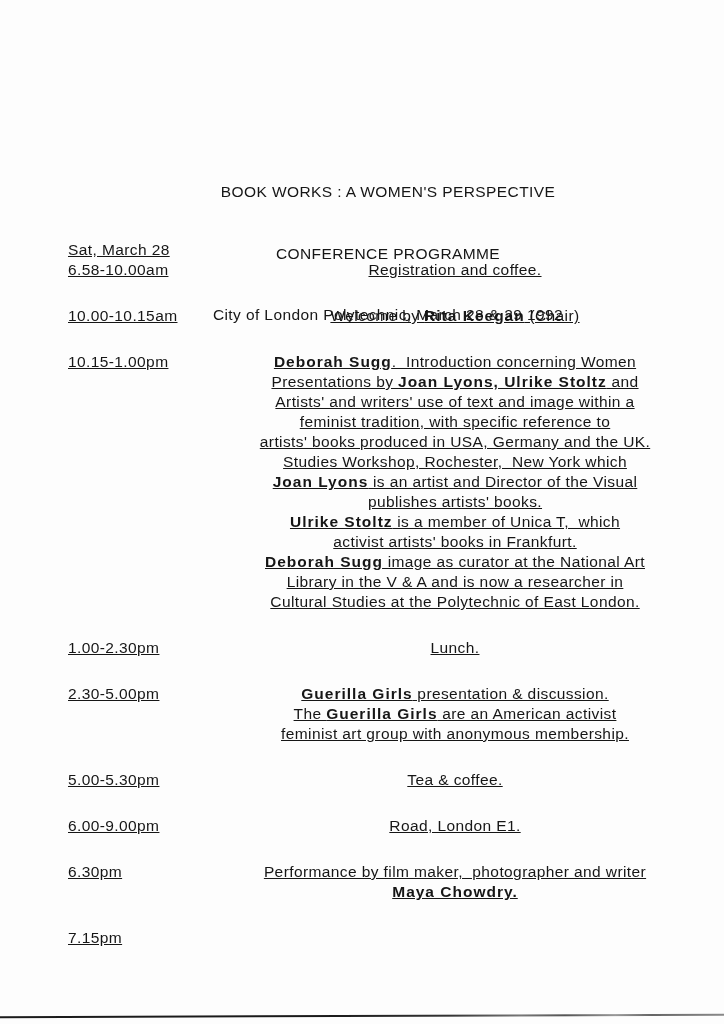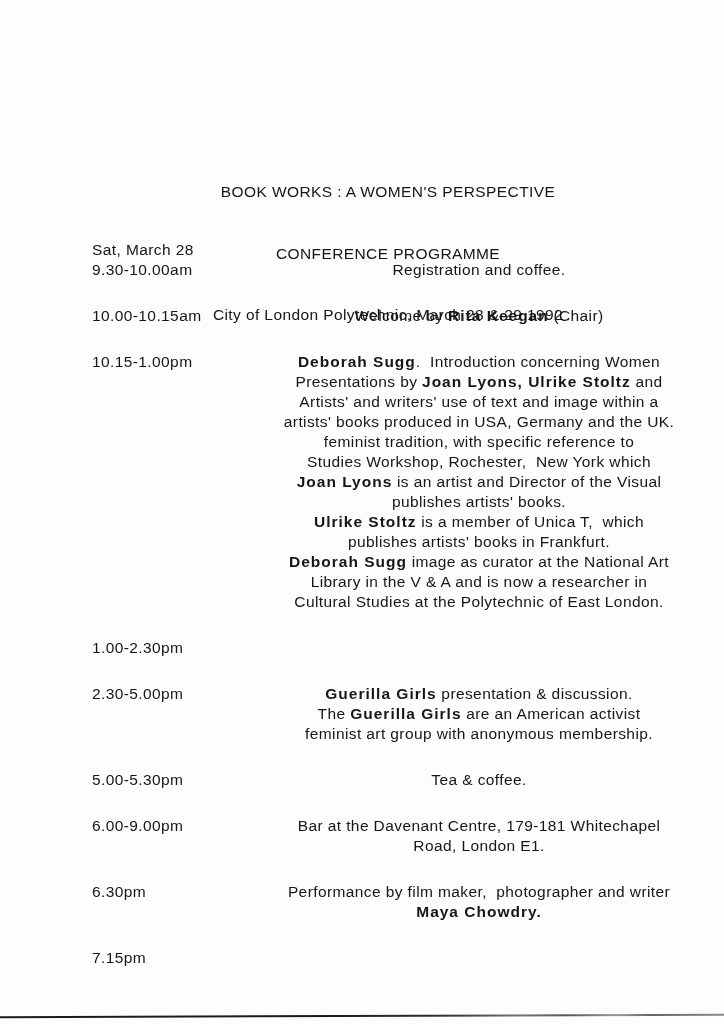--- a/index.html
+++ b/index.html
@@ -22,23 +22,24 @@
     top: 141px;
     left: 0;
     right: 0;
     text-align: center;
     padding-left: 52px; 
     line-height: 20.5px;
     white-space: pre;
   }
   .schedule {
     position: absolute;
-    left: 92px;
+    left: 68px;
     top: 240px;
     width: 606px;
+    text-decoration: underline;
   }
   .day-label {
     line-height: 20px;
     white-space: pre;
   }
   .row {
     display: flex;
     margin-top: 26px;
   }
   .row:first-of-type { margin-top: 0; }
@@ -78,70 +79,72 @@
   <div class="header">
     <div>BOOK WORKS : A WOMEN'S PERSPECTIVE</div>
     <div>CONFERENCE PROGRAMME</div>
     <div>City of London Polytechnic, March 28 &amp; 29 1992</div>
   </div>
 
   <div class="schedule">
     <div class="day-label">Sat, March 28</div>
     <div class="rows">
         <div class="row">
-          <div class="time">9.30-10.00am</div>
+          <div class="time">6.58-10.00am</div>
           <div class="desc">
             <div class="line"><span>Registration and coffee.</span></div>
           </div>
         </div>
         <div class="row">
           <div class="time">10.00-10.15am</div>
           <div class="desc">
             <div class="line"><span>Welcome by </span><span class="b">Rita Keegan</span><span> (Chair)</span></div>
           </div>
         </div>
         <div class="row">
           <div class="time">10.15-1.00pm</div>
           <div class="desc">
             <div class="line"><span class="b">Deborah Sugg</span><span>.  Introduction concerning Women</span></div>
             <div class="line"><span>Presentations by </span><span class="b">Joan Lyons, Ulrike Stoltz</span><span> and</span></div>
             <div class="line"><span>Artists' and writers' use of text and image within a</span></div>
+            <div class="line"><span>feminist tradition, with specific reference to</span></div>
             <div class="line"><span>artists' books produced in USA, Germany and the UK.</span></div>
-            <div class="line"><span>feminist tradition, with specific reference to</span></div>
             <div class="line"><span>Studies Workshop, Rochester,  New York which</span></div>
             <div class="line"><span class="b">Joan Lyons</span><span> is an artist and Director of the Visual</span></div>
             <div class="line"><span>publishes artists' books.</span></div>
             <div class="line"><span class="b">Ulrike Stoltz</span><span> is a member of Unica T,  which</span></div>
-            <div class="line"><span>publishes artists' books in Frankfurt.</span></div>
+            <div class="line"><span>activist artists' books in Frankfurt.</span></div>
             <div class="line"><span class="b">Deborah Sugg</span><span> image as curator at the National Art</span></div>
             <div class="line"><span>Library in the V &amp; A and is now a researcher in</span></div>
             <div class="line"><span>Cultural Studies at the Polytechnic of East London.</span></div>
           </div>
         </div>
         <div class="row">
           <div class="time">1.00-2.30pm</div>
+          <div class="desc">
+            <div class="line"><span>Lunch.</span></div>
+          </div>
         </div>
         <div class="row">
           <div class="time">2.30-5.00pm</div>
           <div class="desc">
             <div class="line"><span class="b">Guerilla Girls</span><span> presentation &amp; discussion.</span></div>
             <div class="line"><span>The </span><span class="b">Guerilla Girls</span><span> are an American activist</span></div>
             <div class="line"><span>feminist art group with anonymous membership.</span></div>
           </div>
         </div>
         <div class="row">
           <div class="time">5.00-5.30pm</div>
           <div class="desc">
             <div class="line"><span>Tea &amp; coffee.</span></div>
           </div>
         </div>
         <div class="row">
           <div class="time">6.00-9.00pm</div>
           <div class="desc">
-            <div class="line"><span>Bar at the Davenant Centre, 179-181 Whitechapel</span></div>
             <div class="line"><span>Road, London E1.</span></div>
           </div>
         </div>
         <div class="row">
           <div class="time">6.30pm</div>
           <div class="desc">
             <div class="line"><span>Performance by film maker,  photographer and writer</span></div>
             <div class="line"><span class="b">Maya Chowdry.</span></div>
           </div>
         </div>

